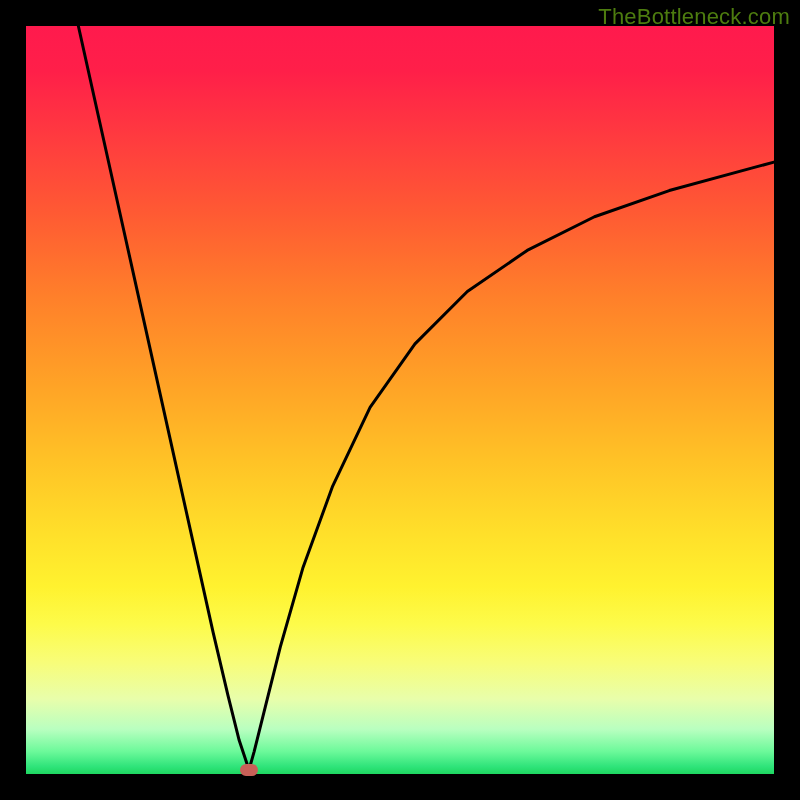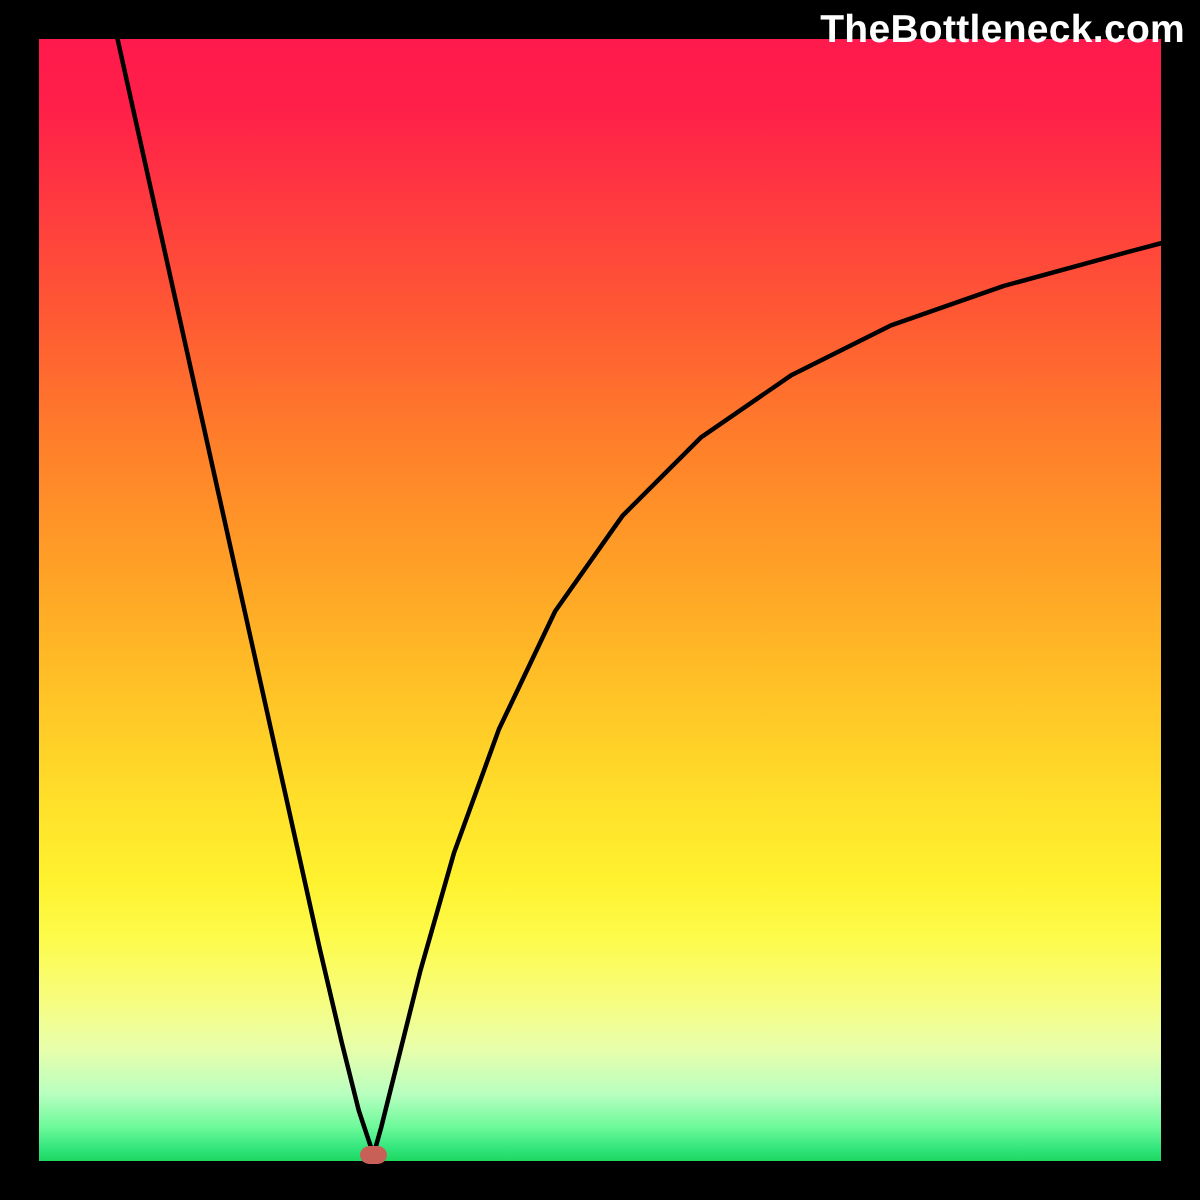--- a/index.html
+++ b/index.html
@@ -64,24 +64,24 @@
     position: absolute;
     width: 18px;
     height: 12px;
     border-radius: 6px;
     transform: translate(-50%, -50%);
   }
   .watermark {
     position: absolute;
     top: 4px;
     right: 10px;
-    color: #ffffff;
-    font-size: 26px;
+    color: #4d7c0f;
+    font-size: 22px;
     letter-spacing: 0.2px;
-    font-weight: 700;
+    font-weight: 400;
   }
 </style>
 </head>
 <body>
 
 <div class="frame">
   <div class="plot-area">
     <div class="gradient"></div>
     <svg class="curve" viewBox="0 0 748 748" preserveAspectRatio="none">
       <path id="left-path" fill="none" stroke-width="3" stroke-linecap="round" stroke-linejoin="round" stroke="#000000" d="M52.36 0.00 L74.80 100.98 L97.24 201.96 L119.68 302.94 L142.12 403.92 L164.56 504.90 L187.00 605.88 L201.96 669.46 L213.18 714.34 L220.66 736.78 L222.90 744.26"></path>

